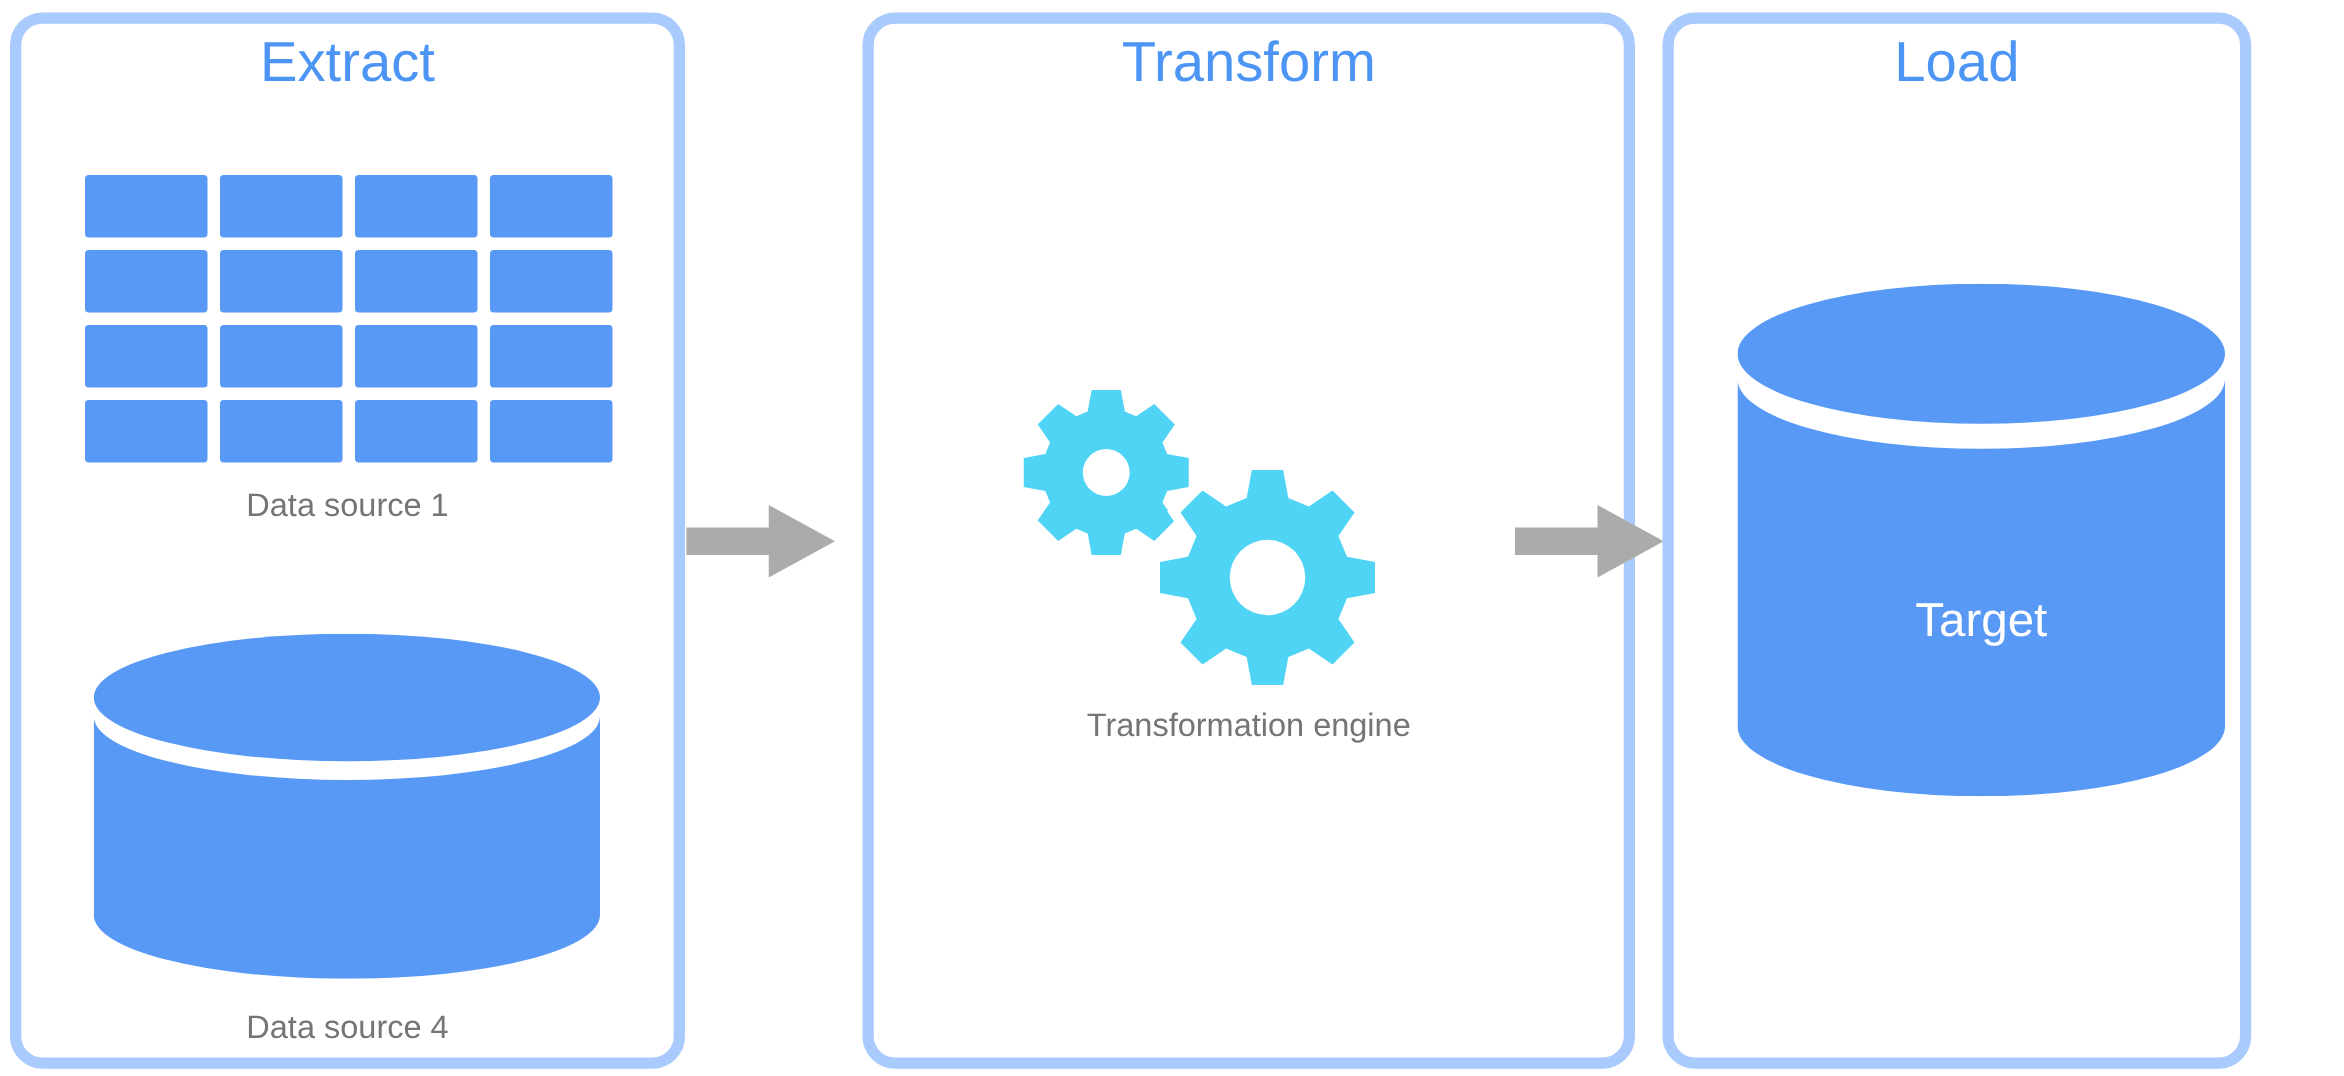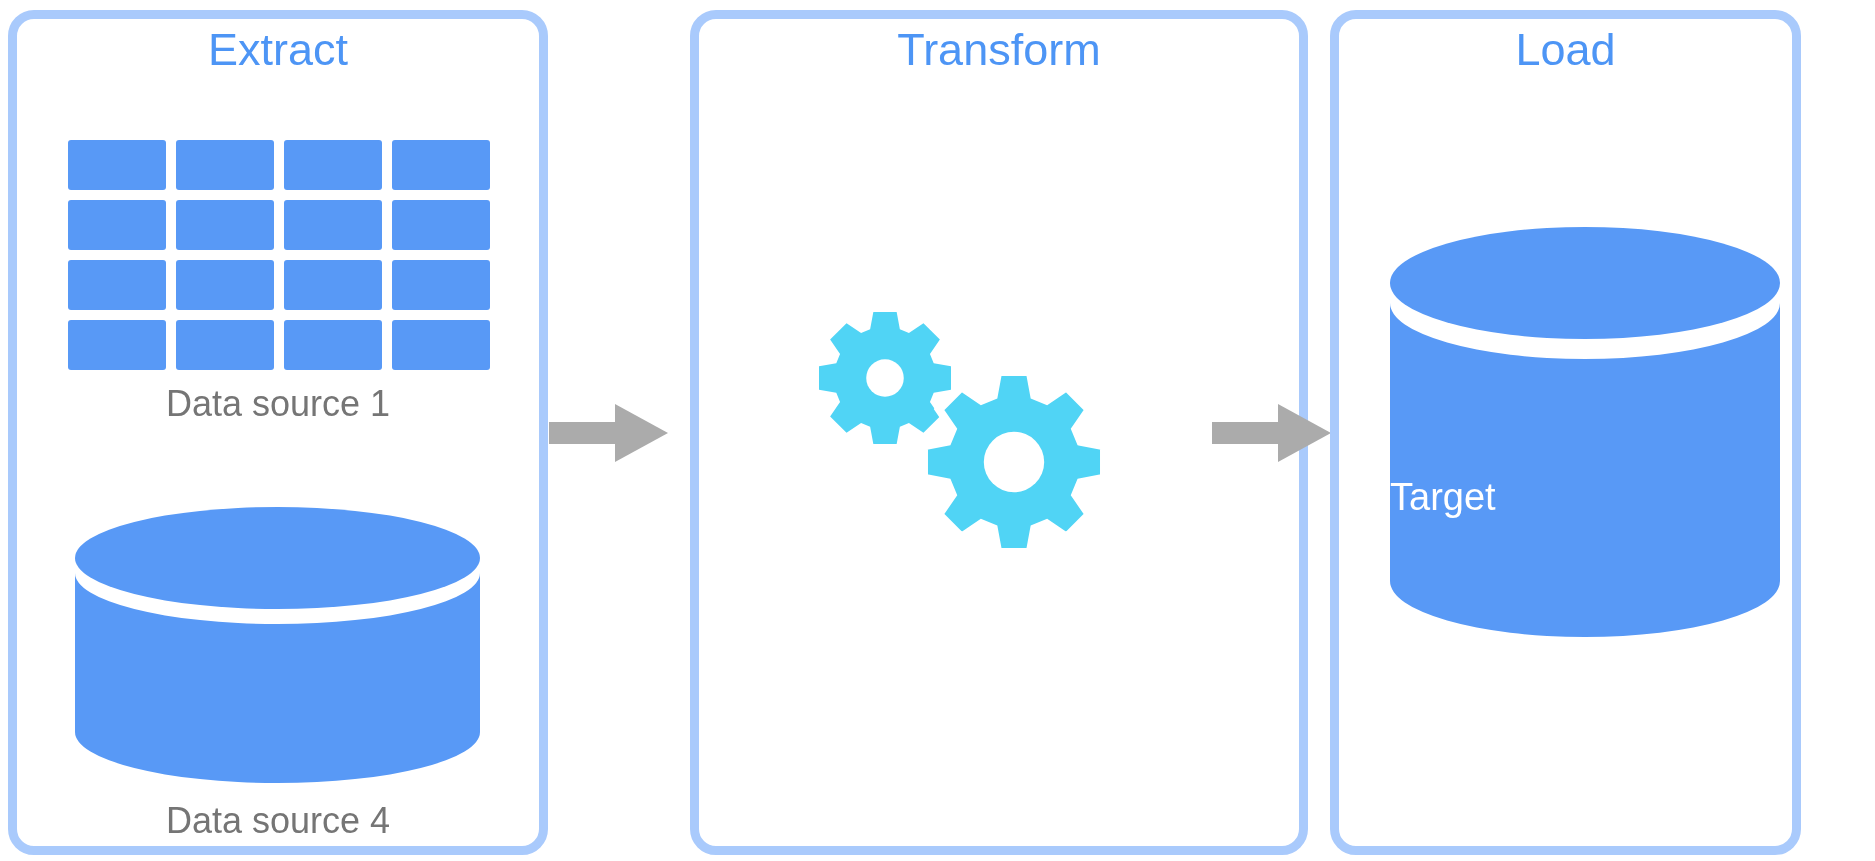--- a/index.html
+++ b/index.html
@@ -39,36 +39,37 @@
     gap:10px 10px;
   }
   .table-grid span {
     background:var(--shape-blue,#5899F6);
     border-radius:3px;
   }
 
   .caption {
     position:absolute; left:0; width:100%;
     text-align:center;
-    font-size:36px; line-height:48px;
+    font-size:26px; line-height:48px;
     color:var(--label-gray,#757575);
   }
   .caption-ds1 { top:361px; }
   .caption-ds2 { top:778px; }
   .caption-engine { top:537px; }
 
   
   .cyl { position:absolute; }
   .cyl svg { display:block; width:100%; height:100%; }
   .cyl-small { left:58px; top:488px; width:405px; height:276px; }
   .cyl-large { left:51px; top:208px; width:390px; height:410px; }
   .cyl-fill { fill:var(--shape-blue,#5899F6); }
 
   .cyl-label {
     position:absolute; left:0; top:246px; width:100%;
+    text-align:center;
     font-size:38px; line-height:48px;
     color:var(--cylinder-text,#ffffff);
   }
 
   
   .gears { position:absolute; left:119px; top:292px; width:310px; height:260px; }
   .gear { position:absolute; }
   .gear-small { left:0px;   top:0px;  width:134px; height:134px; }
   .gear-large { left:99px;  top:54px; width:194px; height:194px; }
   .gear-fill { fill:var(--gear-cyan,#50D4F5); }
@@ -130,20 +131,21 @@
       <svg class="gear gear-small" viewBox="0 0 200 200" aria-hidden="true">
         <path class="gear-fill" d="M172.7 77.8 L198.5 82.6 L198.5 117.4 L172.7 122.2 L167.1 135.7 L181.9 157.4 L157.4 181.9 L135.7 167.1 L122.2 172.7 L117.4 198.5 L82.6 198.5 L77.8 172.7 L64.3 167.1 L42.6 181.9 L18.1 157.4 L32.9 135.7 L27.3 122.2 L1.5 117.4 L1.5 82.6 L27.3 77.8 L32.9 64.3 L18.1 42.6 L42.6 18.1 L64.3 32.9 L77.8 27.3 L82.6 1.5 L117.4 1.5 L122.2 27.3 L135.7 32.9 L157.4 18.1 L181.9 42.6 L167.1 64.3 Z"></path>
         <circle cx="100" cy="100" r="28" fill="#ffffff"></circle>
       </svg>
       <svg class="gear gear-large" viewBox="-6 -6 212 212" aria-hidden="true">
         <path class="gear-fill" stroke="#ffffff" stroke-width="9" d="M172.7 77.8 L198.5 82.6 L198.5 117.4 L172.7 122.2 L167.1 135.7 L181.9 157.4 L157.4 181.9 L135.7 167.1 L122.2 172.7 L117.4 198.5 L82.6 198.5 L77.8 172.7 L64.3 167.1 L42.6 181.9 L18.1 157.4 L32.9 135.7 L27.3 122.2 L1.5 117.4 L1.5 82.6 L27.3 77.8 L32.9 64.3 L18.1 42.6 L42.6 18.1 L64.3 32.9 L77.8 27.3 L82.6 1.5 L117.4 1.5 L122.2 27.3 L135.7 32.9 L157.4 18.1 L181.9 42.6 L167.1 64.3 Z"></path>
         <circle cx="100" cy="100" r="33" fill="#ffffff"></circle>
       </svg>
     </div>
 
+    <div class="caption caption-engine" style="left:25%;width:50%;">Transformation engine</div>
   </section>
 
   <svg class="arrow arrow-2" viewBox="0 0 119 58" aria-hidden="true">
     <rect class="arrow-fill" x="0" y="18" width="72" height="22"></rect>
     <polygon class="arrow-fill" points="66,0 119,29 66,58"></polygon>
   </svg>
 
   <section class="panel panel-load">
     <h2 class="panel-title">Load</h2>
 

